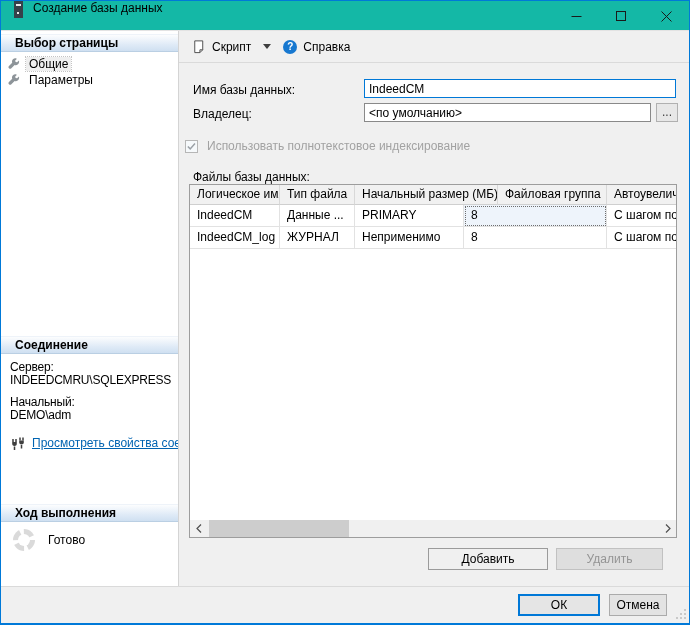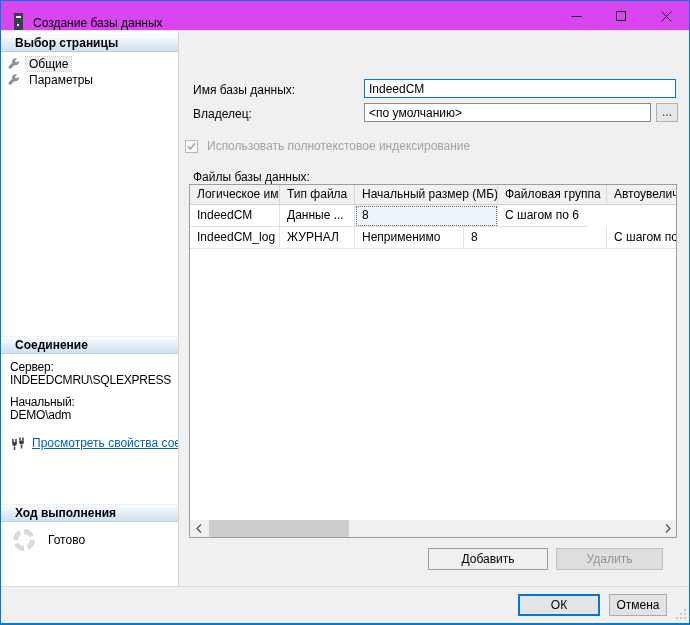--- a/index.html
+++ b/index.html
@@ -3,22 +3,22 @@
 <meta charset="utf-8">
 <style>
   html,body{margin:0;padding:0;background:#ffffff;}
   *{box-sizing:border-box;}
   .window{
     position:relative;width:690px;height:625px;background:#ffffff;
     border:1px solid #0079d8;border-bottom-width:2px;overflow:hidden;
     font-family:"Liberation Sans",sans-serif;font-size:12px;color:#000;
   }
   
-  .titlebar{position:absolute;left:0;top:0;right:0;height:30px;background:#d946ef;
-    border-bottom:1px solid #e3e3e3;display:flex;align-items:flex-end;}
+  .titlebar{position:absolute;left:0;top:0;right:0;height:30px;background:#14b8a6;
+    border-bottom:1px solid #e3e3e3;display:flex;align-items:flex-start;}
   .app-icon{margin-left:13px;width:9px;height:17px;background:#36414a;position:relative;flex:none;}
   .app-icon::before{content:"";position:absolute;left:2px;top:3px;width:5px;height:2px;background:#ececec;}
   .app-icon::after{content:"";position:absolute;left:3px;top:11px;width:2px;height:2px;background:#ececec;}
   .title-text{margin-left:10px;white-space:nowrap;}
   .win-controls{position:absolute;right:0;top:0;height:30px;display:flex;}
   .win-btn{width:45px;height:30px;display:flex;align-items:center;justify-content:center;background:transparent;border:none;padding:0;}
   
   .sidebar{position:absolute;left:0;top:30px;width:178px;height:555px;background:#fff;
     border-right:1px solid #d4d4d4;}
   .section-header{height:18px;line-height:17px;font-weight:bold;padding-left:14px;
@@ -171,20 +171,36 @@
       <div class="section-header">Ход выполнения</div>
       <div class="prog-body">
         <div class="spinner"></div>
         <div class="prog-status">Готово</div>
       </div>
     </div>
   </div>
 
   <div class="main">
 
+    <div class="toolbar">
+      <button class="tool-btn">
+        <span style="display:flex;">
+          <svg width="15" height="15" viewBox="0 0 16 16">
+              <path d="M4 2h8.5v9.5l-3 3H4z" fill="#ffffff" stroke="#4a4a4a"></path>
+              <path d="M9.5 14.5v-3h3" fill="none" stroke="#4a4a4a"></path>
+            </svg>
+        </span>
+        <span>Скрипт</span>
+      </button>
+      <span class="drop-arrow"></span>
+      <button class="tool-btn">
+        <span class="help-badge">?</span>
+        <span>Справка</span>
+      </button>
+    </div>
 
     <span class="flabel lbl-dbname">Имя базы данных:</span>
     <input class="inp inp-dbname" value="IndeedCM" style="">
 
     <span class="flabel lbl-owner">Владелец:</span>
     <input class="inp inp-owner" value="&lt;по умолчанию&gt;" style="">
     <button class="btn-browse">...</button>
 
     <div class="chk-row">
       <span class="checkbox">
@@ -201,20 +217,21 @@
       <div class="thead">
         <div class="th c0">Логическое имя</div>
         <div class="th c1">Тип файла</div>
         <div class="th c3">Начальный размер (МБ)</div>
         <div class="th c2">Файловая группа</div>
         <div class="th c4">Автоувеличен</div>
       </div>
       <div class="tr">
         <div class="td c0">IndeedCM</div>
         <div class="td c1">Данные ...</div>
+        <div class="td c2">PRIMARY</div>
         <div class="td c3 focused">8</div>
         <div class="td c4">С шагом по 6</div>
       </div>
       <div class="tr">
         <div class="td c0">IndeedCM_log</div>
         <div class="td c1">ЖУРНАЛ</div>
         <div class="td c2">Неприменимо</div>
         <div class="td c3">8</div>
         <div class="td c4">С шагом по 6</div>
       </div>

